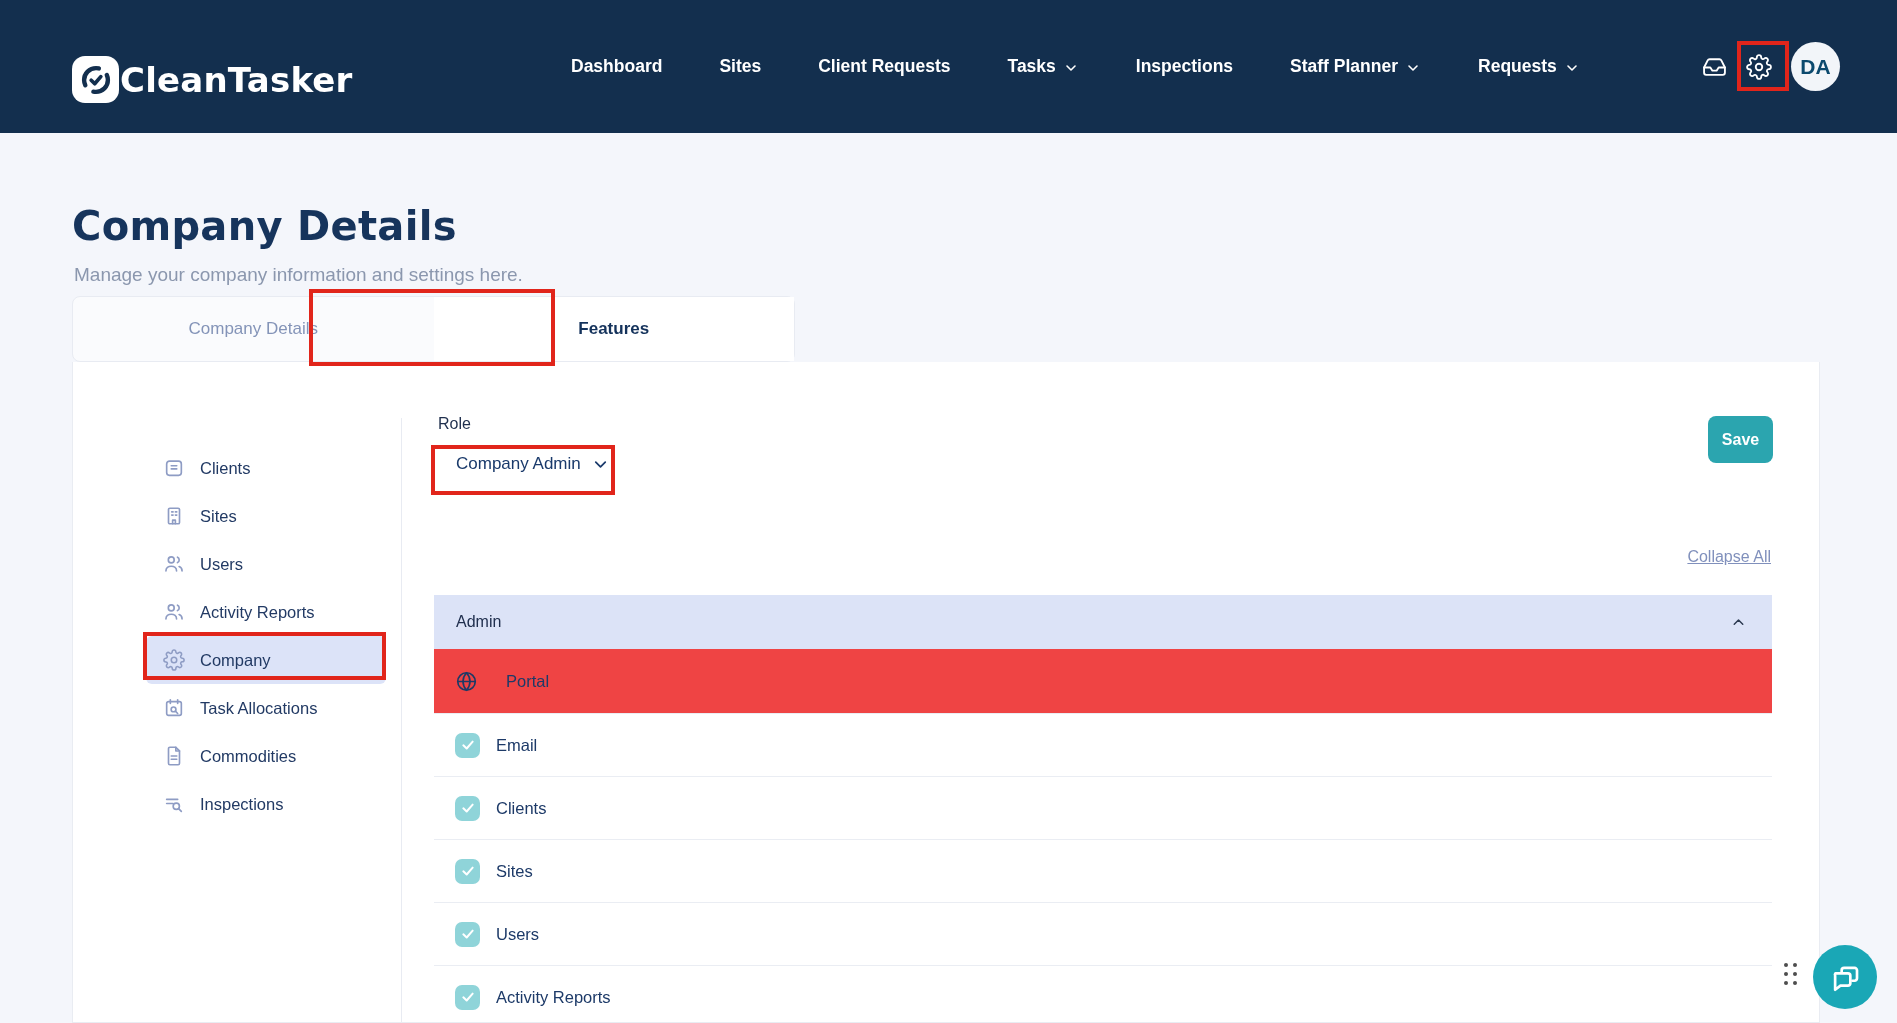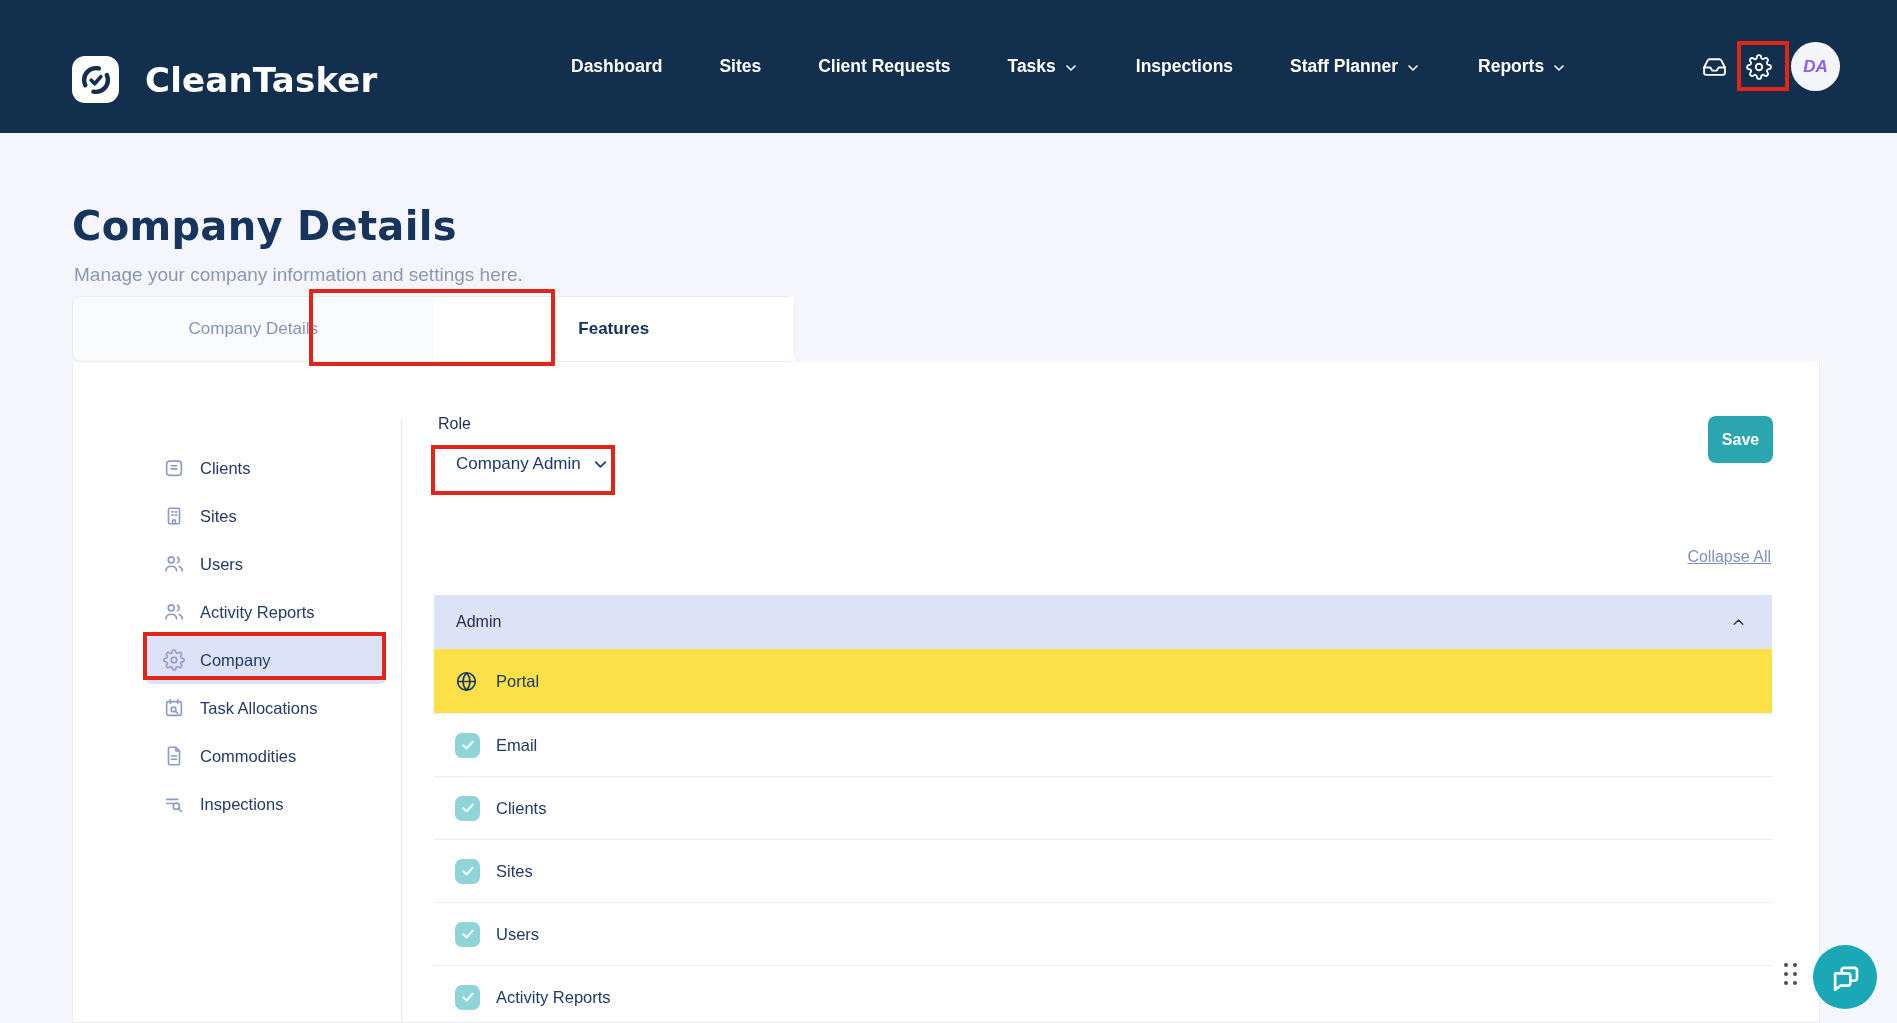--- a/index.html
+++ b/index.html
@@ -7,30 +7,30 @@
   body {
     width:1897px; height:1023px; overflow:hidden;
     background:#f4f6fb;
     font-family:"Liberation Sans", sans-serif;
     color:#223a64;
   }
   #app { position:relative; width:1897px; height:1023px; }
 
   
   .topbar { position:absolute; left:0; top:0; width:1897px; height:133px; background:#132f4e; }
-  .logo { position:absolute; left:72px; top:0; height:159px; display:flex; align-items:center; gap:26px; cursor:pointer; }
+  .logo { position:absolute; left:72px; top:0; height:159px; display:flex; align-items:center; gap:1px; cursor:pointer; }
   .logo-badge { width:47px; height:47px; background:#ffffff; border-radius:13px; display:flex; align-items:center; justify-content:center; }
   .logo-text { font-family:"DejaVu Sans", sans-serif; font-size:34px; font-weight:600; color:#ffffff; letter-spacing:0.2px; }
   .mainnav { position:absolute; left:571px; top:0; height:133px; display:flex; align-items:center; gap:57px; }
   .nav-item { display:flex; align-items:center; gap:7px; color:#ffffff; font-size:17.5px; font-weight:700; cursor:pointer; white-space:nowrap; }
   .nav-item svg { margin-top:2px; }
   .top-icons { position:absolute; right:57px; top:0; height:133px; display:flex; align-items:center; gap:19px; }
   .icon-btn { width:26px; height:26px; color:#ffffff; cursor:pointer; position:relative; display:flex; align-items:center; justify-content:center; }
-  .avatar { width:49px; height:49px; border-radius:50%; background:#f2f5f9; color:#8b5cf6;
-            display:flex; align-items:center; justify-content:center; font-size:17px; font-weight:700; cursor:pointer;font-style:italic; }
+  .avatar { width:49px; height:49px; border-radius:50%; background:#f2f5f9; color:#0c4a6e;
+            display:flex; align-items:center; justify-content:center; font-size:21px; font-weight:700; cursor:pointer; }
 
   
   .page-title { position:absolute; left:72px; top:176px; font-family:"DejaVu Sans", sans-serif;
                 font-size:40px; font-weight:700; color:#16345c; letter-spacing:0.3px; }
   .page-subtitle { position:absolute; left:74px; top:245px; font-size:19px; color:#8b97ae; }
 
   
   .tabs { position:absolute; left:72px; top:296px; width:723px; height:66px; display:flex;
           background:#fafbfd; border:1px solid #e8ebf2; border-radius:8px; }
   .tab { flex:1; display:flex; align-items:center; justify-content:center;
@@ -56,21 +56,21 @@
   .save-btn { position:absolute; left:1635px; top:54px; width:65px; height:47px; background:#2ba5af; color:#ffffff;
               border:none; border-radius:8px; font-size:16px; font-weight:700; font-family:inherit; cursor:pointer; }
   .collapse-link { position:absolute; right:48px; top:186px; font-size:16px; color:#8090bc;
                    text-decoration:underline; cursor:pointer; }
 
   
   .accordion { position:absolute; left:361px; top:233px; width:1338px; }
   .acc-header { height:54px; background:#dce3f7; display:flex; align-items:center; justify-content:space-between;
                 padding:0 25px 0 22px; font-size:16px; color:#202f4e; cursor:pointer;text-align:center; }
   .acc-row { display:flex; align-items:center; border-bottom:1px solid #eaedf3; background:#ffffff; }
-  .acc-row.tinted { background:#fde047; height:65px; padding-left:22px; gap:19px; cursor:pointer; }
+  .acc-row.tinted { background:#ef4444; height:65px; padding-left:22px; gap:29px; cursor:pointer; }
   .acc-row.check { height:63px; padding-left:21px; gap:16px; }
   .row-label { font-size:16.5px; color:#1d3a68; }
   .globe { width:21px; height:21px; color:#1c3a66; flex:none; }
   .checkbox { width:25px; height:25px; border-radius:7px; background:#8fd4d9; display:flex;
               align-items:center; justify-content:center; cursor:pointer; flex:none; }
 
   
   .chat-fab { position:absolute; left:1813px; top:945px; width:64px; height:64px; border-radius:50%;
               background:#1aa7b6; border:none; display:flex; align-items:center; justify-content:center; cursor:pointer; }
   .drag-handle { position:absolute; left:1784px; top:963px; width:14px; height:24px;
@@ -115,21 +115,21 @@
       <a class="nav-item">
           <span>Inspections</span>
         </a>
       <a class="nav-item">
           <span>Staff Planner</span>
         <svg width="16" height="16" viewBox="0 0 24 24" fill="none">
             <polyline points="6 9 12 15 18 9" stroke="#fff" stroke-width="2.4" stroke-linecap="round" stroke-linejoin="round"></polyline>
           </svg>
         </a>
       <a class="nav-item">
-          <span>Reports</span>
+          <span>Requests</span>
         <svg width="16" height="16" viewBox="0 0 24 24" fill="none">
             <polyline points="6 9 12 15 18 9" stroke="#fff" stroke-width="2.4" stroke-linecap="round" stroke-linejoin="round"></polyline>
           </svg>
         </a>
     </nav>
 
     <div class="top-icons">
       <span class="icon-btn">
         <svg width="25" height="25" viewBox="0 0 24 24" fill="none" stroke="#fff" stroke-width="1.8" stroke-linecap="round" stroke-linejoin="round">
           <polyline points="22 13 16 13 14 16 10 16 8 13 2 13"></polyline>

